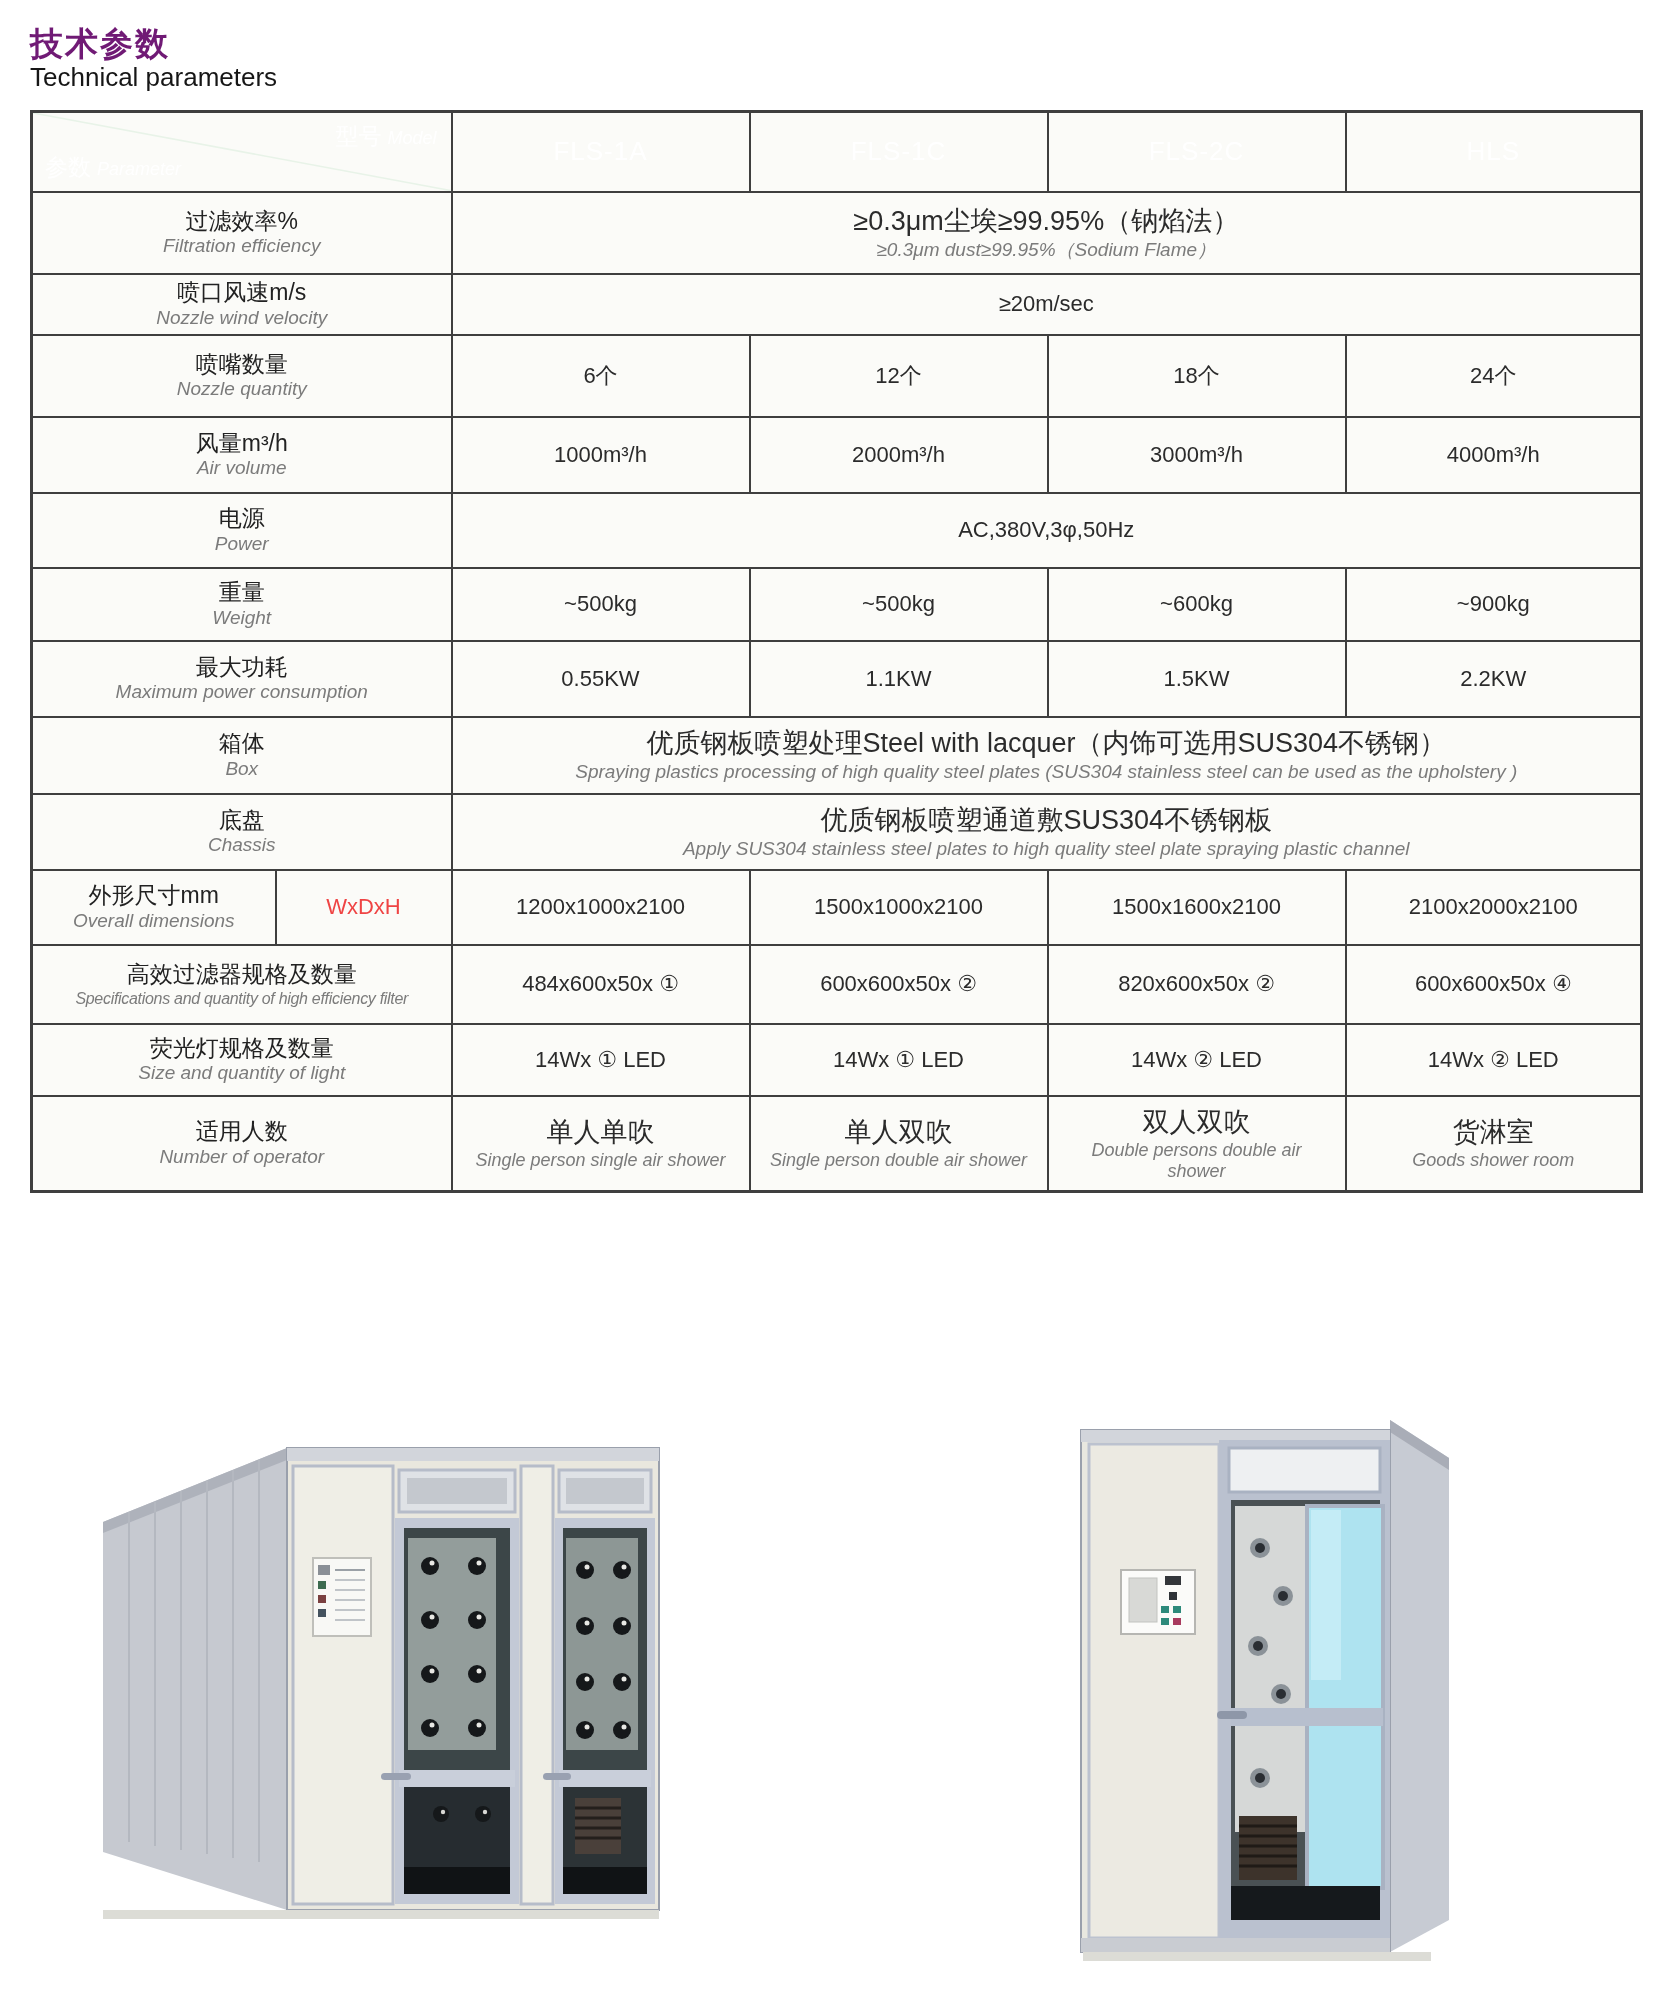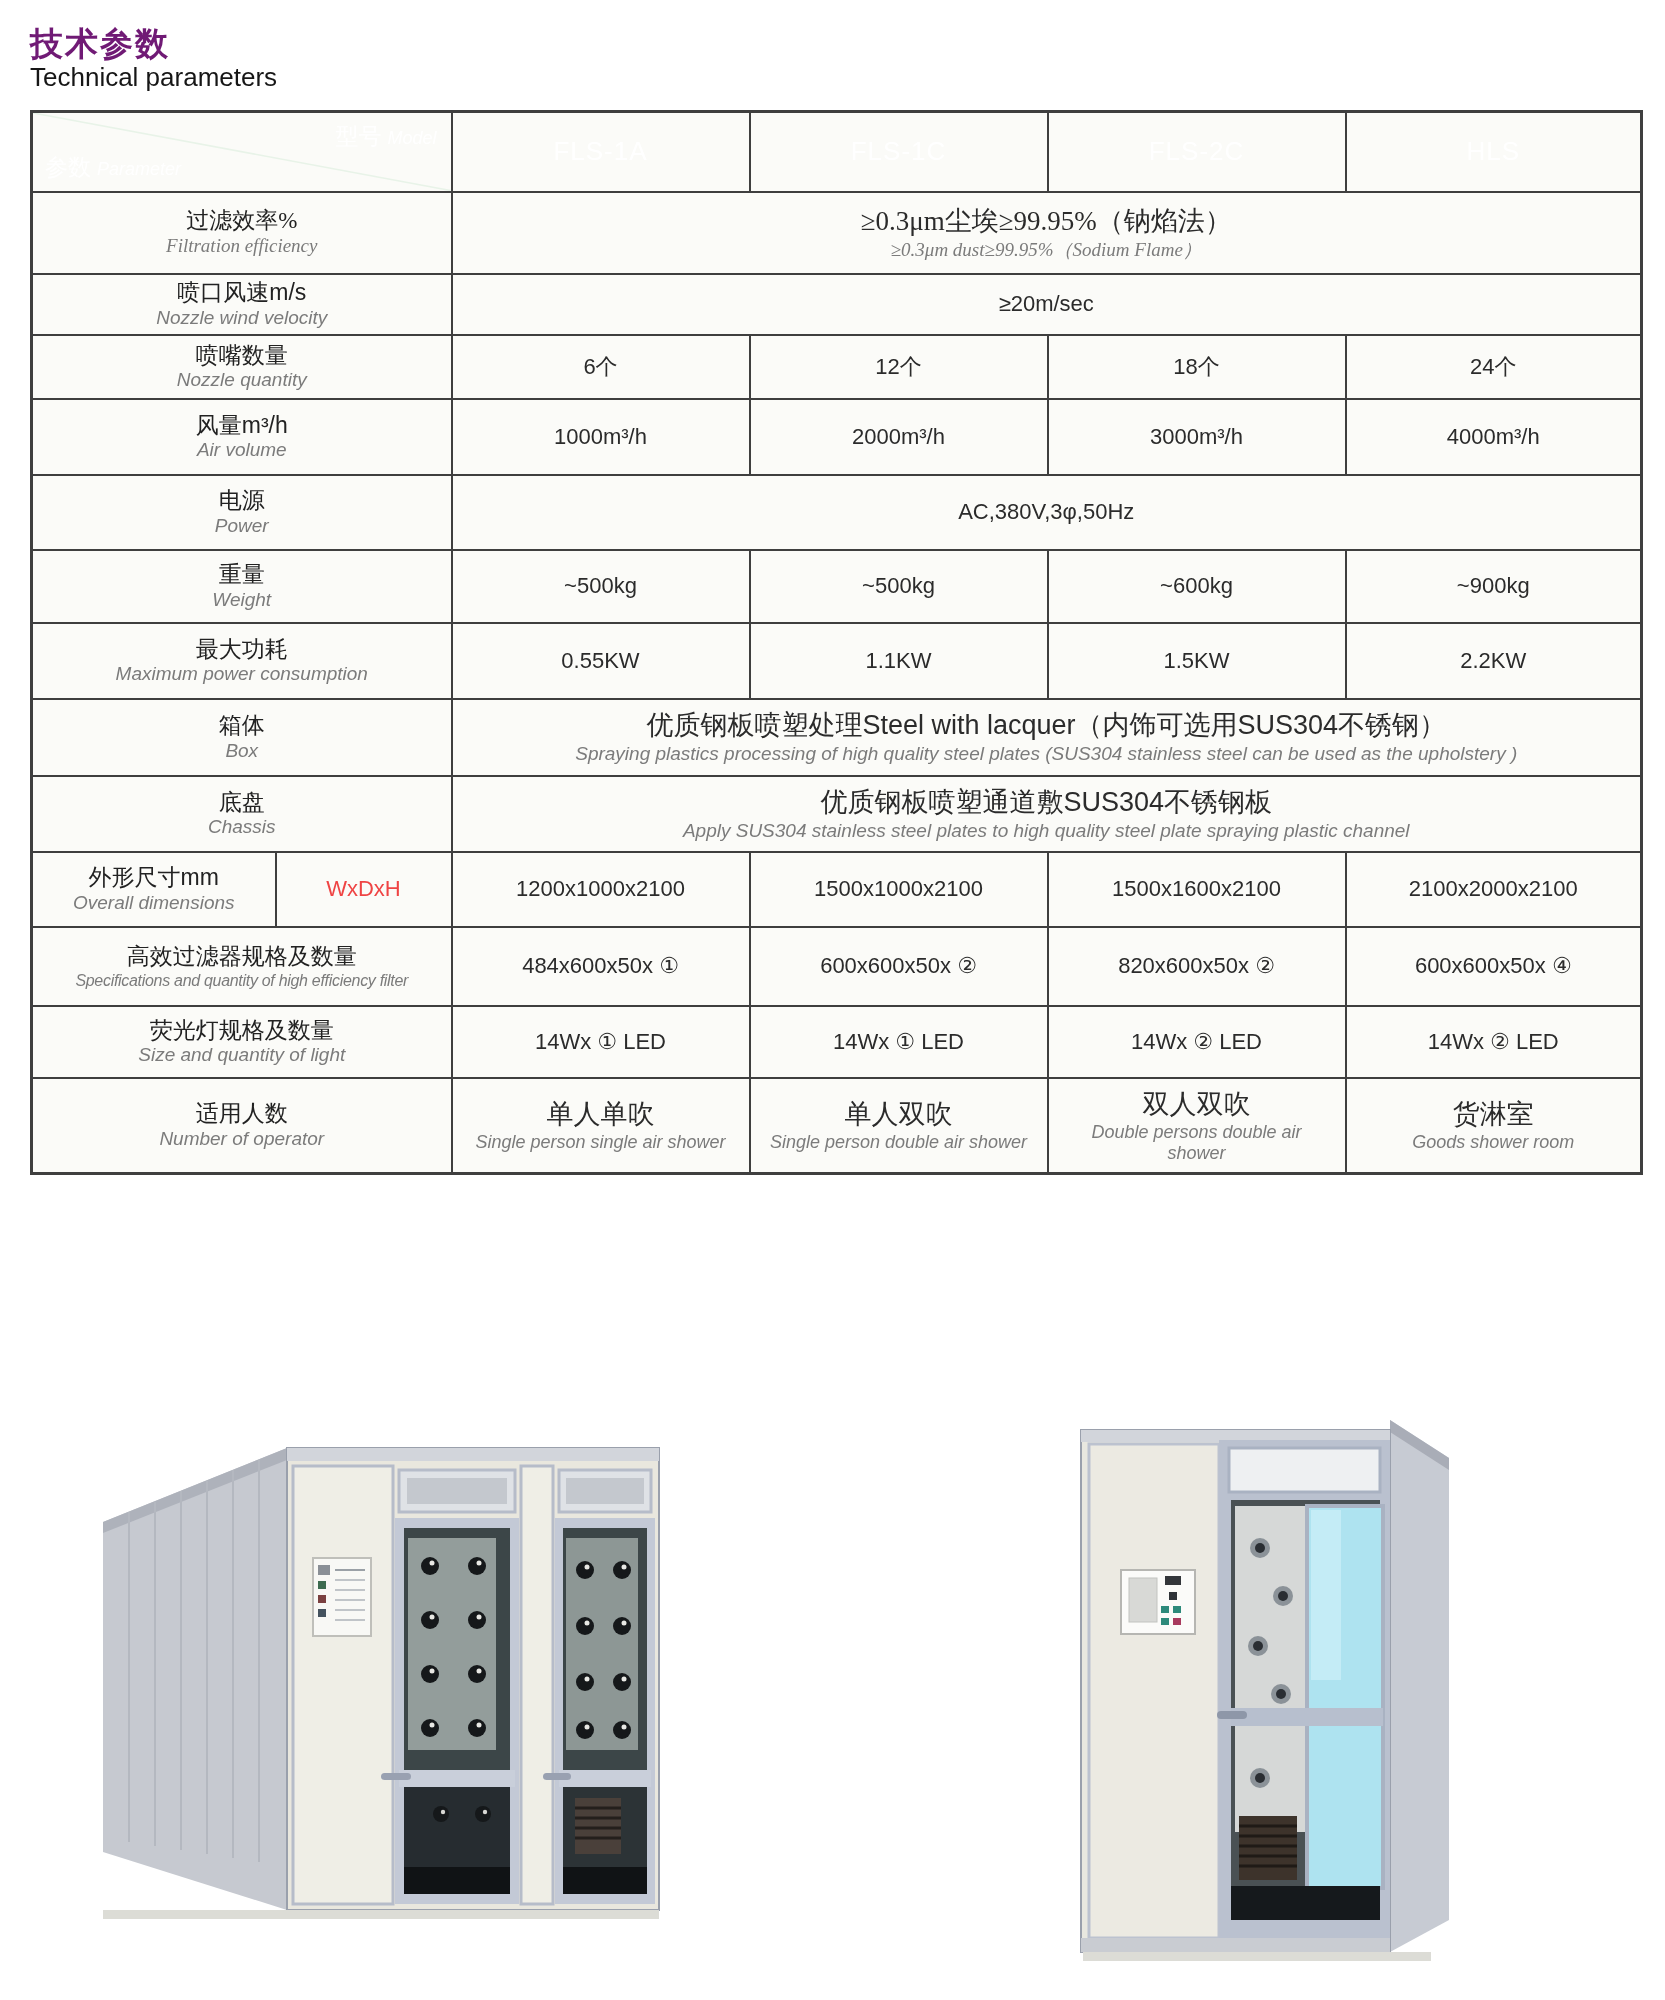--- a/index.html
+++ b/index.html
@@ -67,40 +67,40 @@
       <div class="corner-param">
         <span>参数</span><span class="corner-en">Parameter</span>
       </div>
     </td>
     <td class="hcell">FLS-1A</td>
     <td class="hcell">FLS-1C</td>
     <td class="hcell">FLS-2C</td>
     <td class="hcell last">HLS</td>
   </tr>
 
-  <tr style="height:82px;font-family:Liberation Serif, serif;">
+  <tr style="height:82px;">
     <td colspan="2">
       <div class="lz">过滤效率%</div>
       <div class="le">Filtration efficiency</div>
     </td>
     <td colspan="4">
       <div class="vz">≥0.3μm尘埃≥99.95%（钠焰法）</div>
       <div class="ve">≥0.3μm dust≥99.95%（Sodium Flame）</div>
     </td>
   </tr>
 
   <tr style="height:61px;">
     <td colspan="2">
       <div class="lz">喷口风速m/s</div>
       <div class="le">Nozzle wind velocity</div>
     </td>
     <td colspan="4" class="val">≥20m/sec</td>
   </tr>
 
-  <tr style="height:64px;">
+  <tr style="height:82px;">
     <td colspan="2">
       <div class="lz">喷嘴数量</div>
       <div class="le">Nozzle quantity</div>
     </td>
     <td class="val">6个</td>
     <td class="val">12个</td>
     <td class="val">18个</td>
     <td class="val">24个</td>
   </tr>
 

